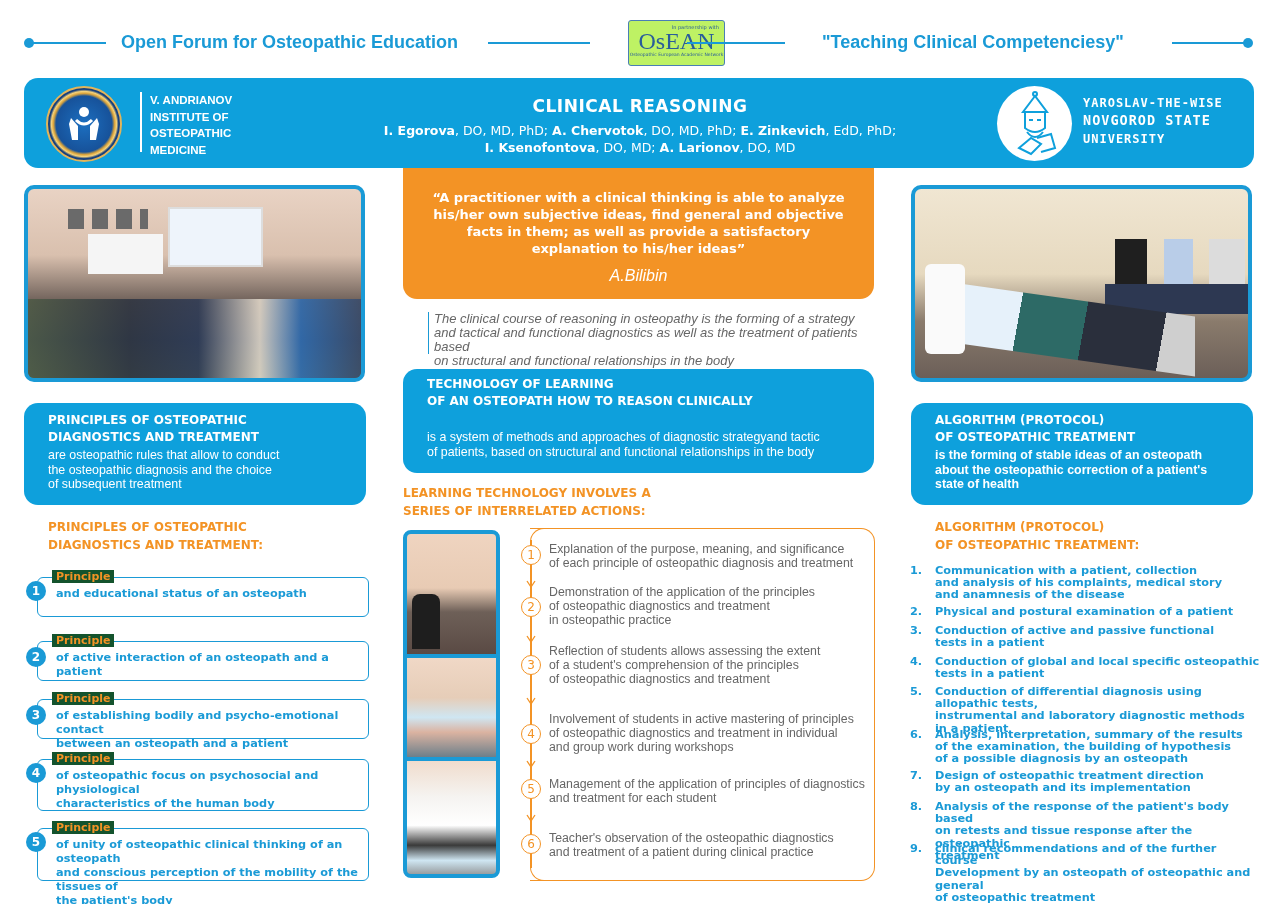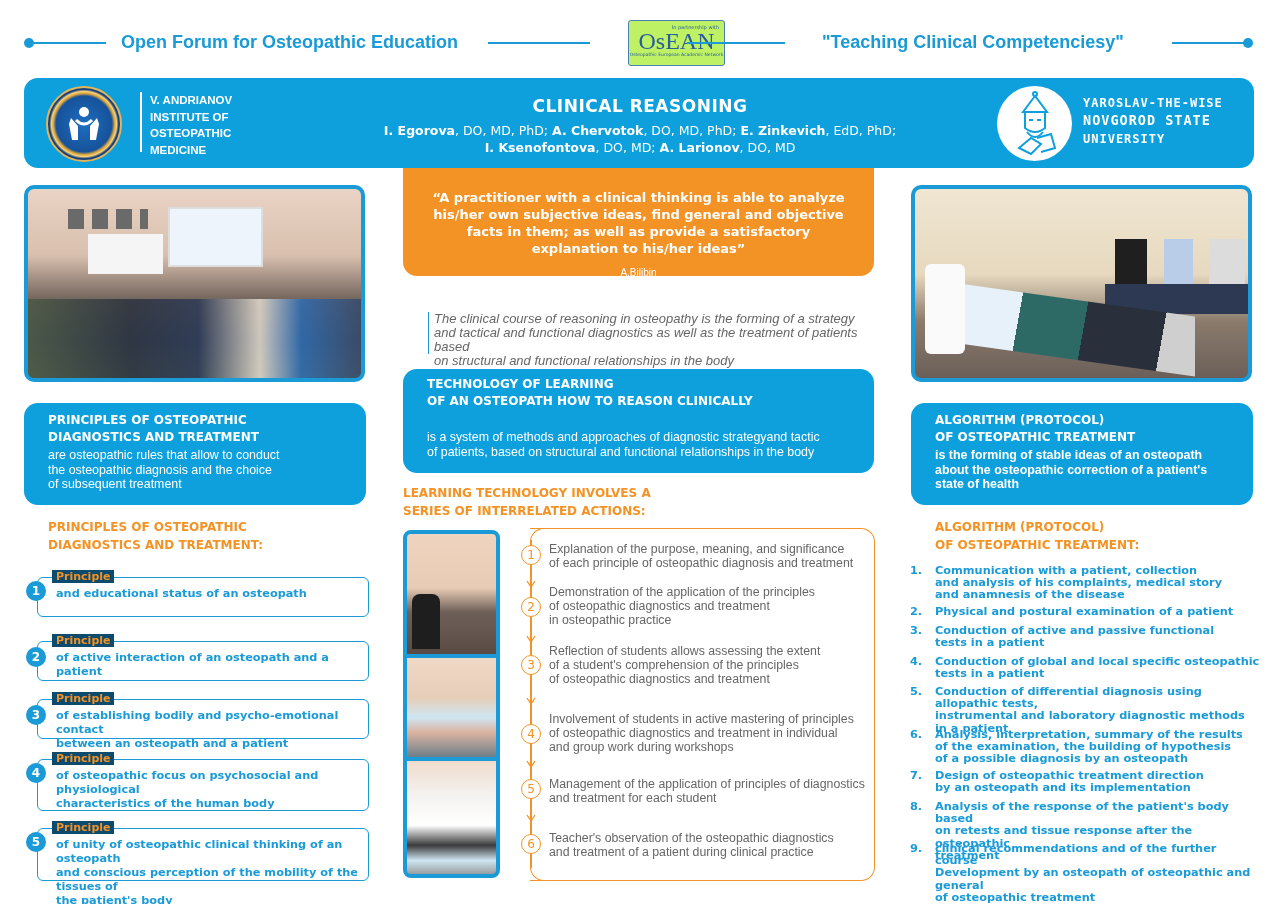--- a/index.html
+++ b/index.html
@@ -20,33 +20,33 @@
   .inst-divider{position:absolute;left:140px;top:92px;width:2px;height:60px;background:#fff;}
   .inst-name{position:absolute;left:150px;top:92px;color:#fff;font-family:"Liberation Sans",sans-serif;font-weight:bold;font-size:11.5px;line-height:16.5px;}
   .main-title{position:absolute;left:390px;top:96px;width:500px;text-align:center;color:#fff;font-weight:bold;font-size:17px;letter-spacing:.5px;}
   .authors{position:absolute;left:330px;top:122px;width:620px;text-align:center;color:#fff;font-size:12.5px;line-height:17px;}
   .authors b{font-weight:bold;}
   .uni-logo{position:absolute;left:997px;top:86px;width:75px;height:75px;border-radius:50%;background:#fff;}
   .uni-name{position:absolute;left:1083px;top:96px;color:#fff;font-family:"DejaVu Sans Mono",monospace;font-weight:bold;letter-spacing:1px;}
   
   .photo{position:absolute;border:4px solid #1a9ad6;border-radius:10px;overflow:hidden;}
   
-  .quote{position:absolute;left:403px;top:168px;width:471px;height:108px;background:#f39325;border-radius:0 0 14px 14px;color:#fff;text-align:center;}
+  .quote{position:absolute;left:403px;top:168px;width:471px;height:131px;background:#f39325;border-radius:0 0 14px 14px;color:#fff;text-align:center;}
   .quote .q{font-weight:bold;font-size:13px;line-height:17px;margin-top:21px;}
-  .quote .author{font-family:"Liberation Sans",sans-serif;font-size:10px;margin-top:10px;}
+  .quote .author{font-family:"Liberation Sans",sans-serif;font-size:16px;margin-top:10px;font-style:italic;}
   .def-text{position:absolute;left:434px;top:312px;width:460px;font-family:"Liberation Sans",sans-serif;font-size:13px;line-height:14px;color:#666;font-style:italic;}
   .def-bar{position:absolute;left:428px;top:312px;width:1px;height:42px;background:#1a9ad6;}
   
   .bbox{position:absolute;background:#0ea0dc;border-radius:14px;color:#fff;}
   .bbox .h{font-weight:bold;font-size:12px;line-height:17px;}
   .bbox .t{font-family:"Liberation Sans",sans-serif;font-size:12.4px;line-height:14.5px;margin-top:20px;}
   .oh{position:absolute;font-weight:bold;font-size:12px;line-height:18px;color:#f39325;}
   
   .pbox{position:absolute;left:37px;width:332px;border:1.2px solid #1a9ad6;border-radius:6px;}
-  .pbox .lbl{position:absolute;left:14px;top:-8px;background:#0c4a6e;padding:0 4px;color:#f39325;font-weight:bold;font-size:11px;}
+  .pbox .lbl{position:absolute;left:14px;top:-8px;background:#14532d;padding:0 4px;color:#f39325;font-weight:bold;font-size:11px;}
   .pbox .txt{position:absolute;left:18px;top:9px;right:6px;color:#1a9ad6;font-weight:bold;font-size:11.3px;line-height:14px;}
   .pnum{position:absolute;left:26px;width:20px;height:20px;border-radius:50%;background:#1a9ad6;color:#fff;font-weight:bold;font-size:12px;text-align:center;line-height:20px;}
   
   .steps-box{position:absolute;left:530px;top:528px;width:345px;height:353px;border:1.5px solid #f39325;border-left:none;border-radius:0 14px 14px 0;}
   .steps-vline{position:absolute;left:530px;top:540px;width:1.5px;height:328px;background:#f39325;}
   .steps-cap-top{position:absolute;left:530px;top:528px;width:14px;height:14px;border-top:1.5px solid #f39325;border-left:1.5px solid #f39325;border-radius:14px 0 0 0;}
   .steps-cap-bot{position:absolute;left:530px;top:867px;width:14px;height:14px;border-bottom:1.5px solid #f39325;border-left:1.5px solid #f39325;border-radius:0 0 0 14px;}
   .snum{position:absolute;left:521px;width:20px;height:20px;border-radius:50%;border:1.3px solid #f39325;background:#fff;color:#f39325;font-size:12px;text-align:center;line-height:18px;}
   .arrow{position:absolute;left:526px;width:10px;height:8px;}
   .stxt{position:absolute;left:549px;width:320px;font-family:"Liberation Sans",sans-serif;font-size:12.3px;line-height:14px;color:#666;}

